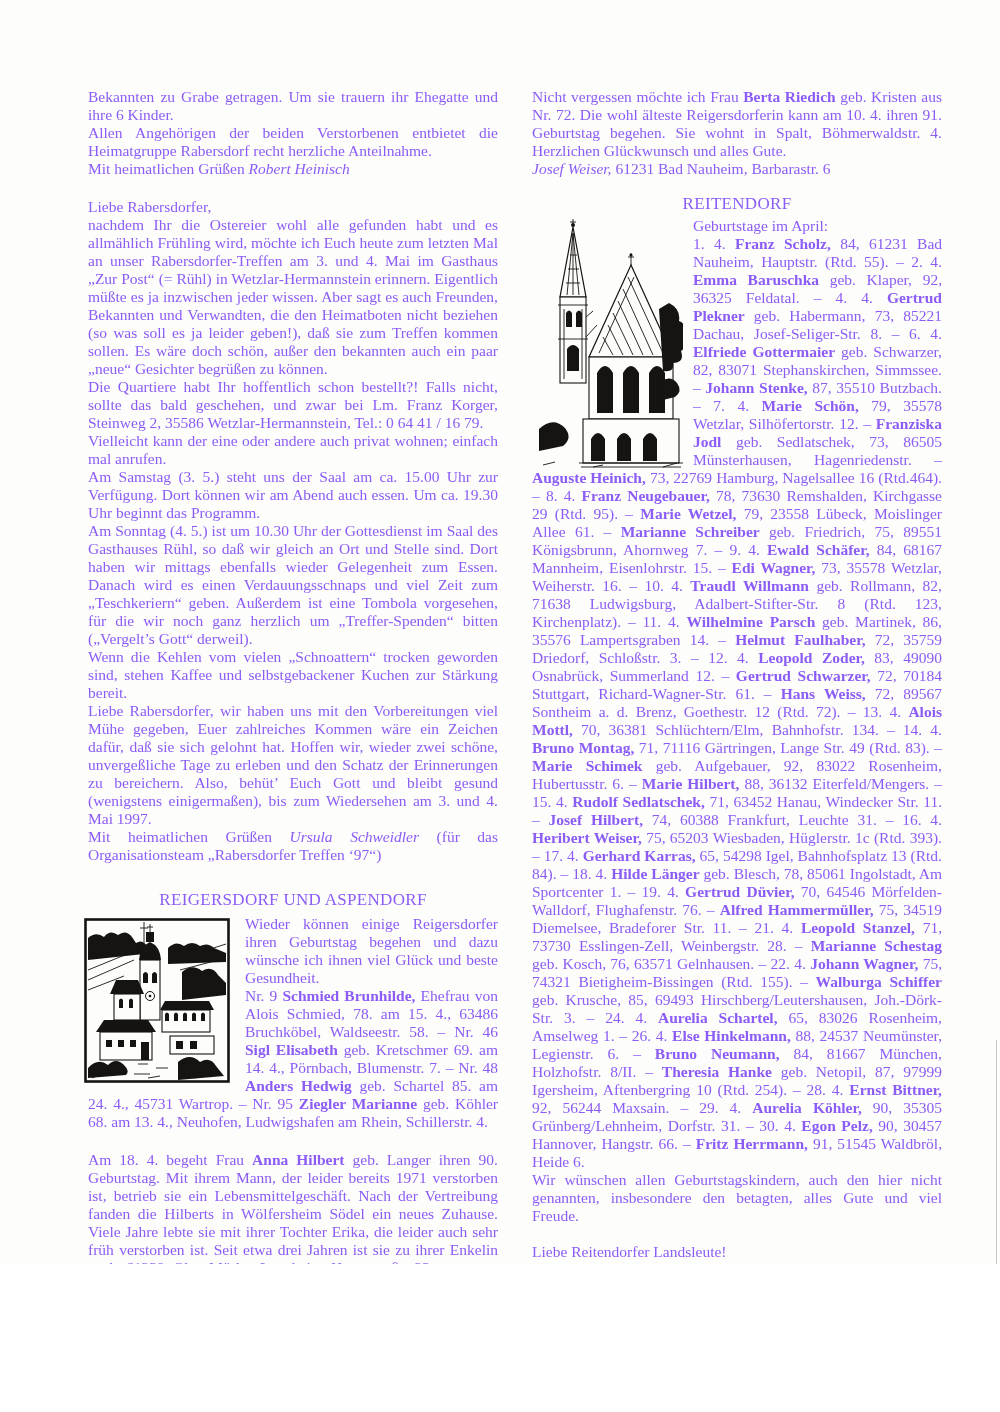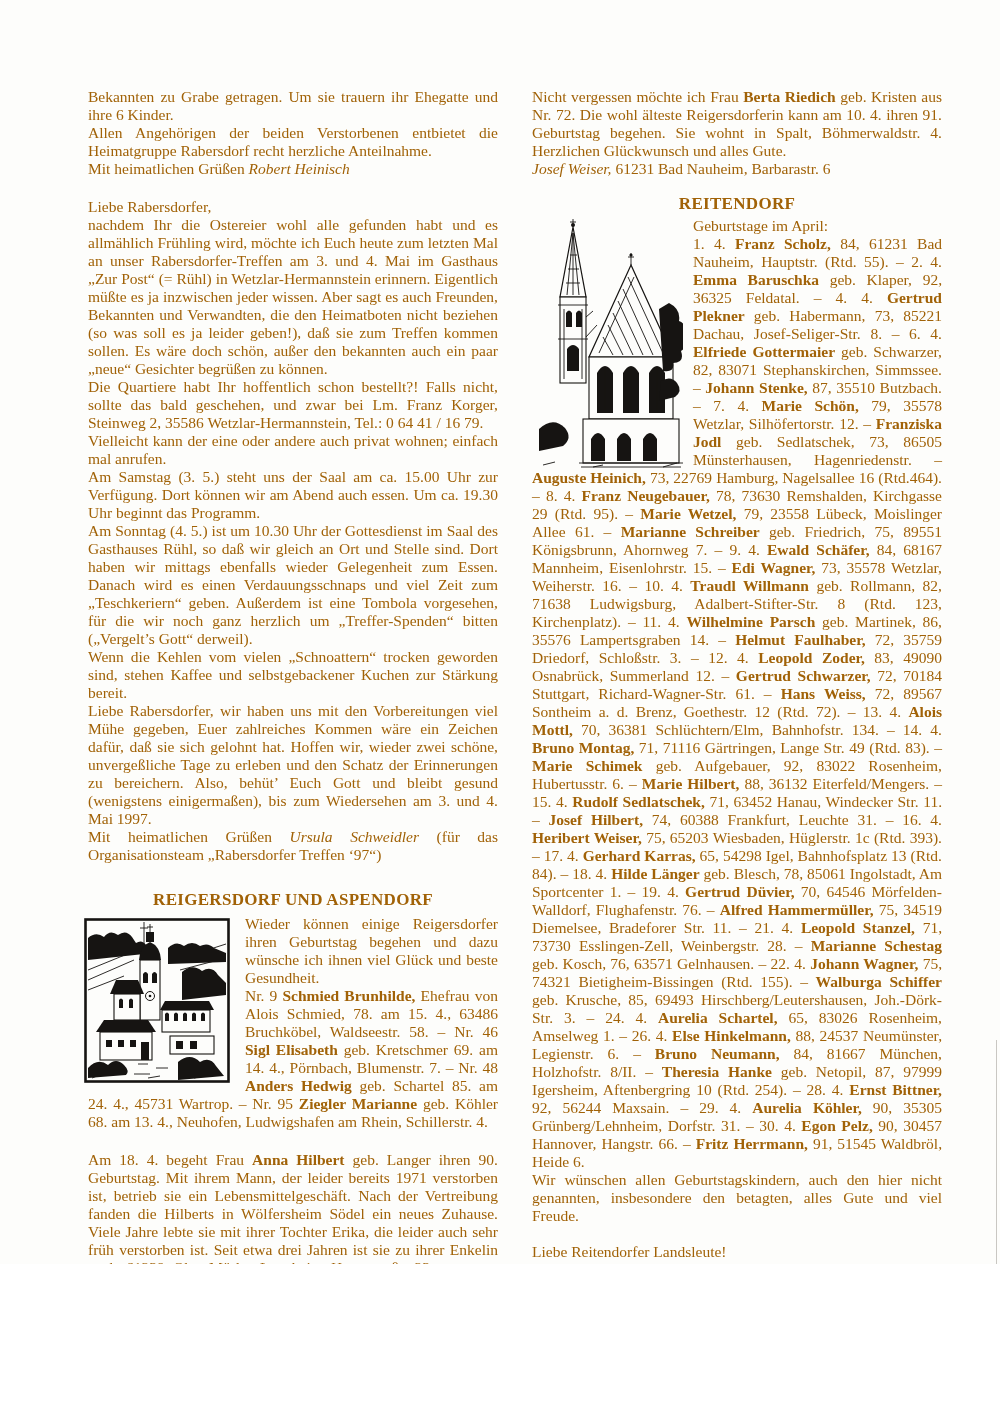--- a/index.html
+++ b/index.html
@@ -1,26 +1,26 @@
 <!DOCTYPE html>
 <html lang="de"><head>
 <meta charset="utf-8">
 <style>
   html,body{margin:0;padding:0;background:#ffffff;}
-  .page{position:relative;width:1000px;height:1264px;background:#fdfdfb;color:#a16207;
+  .page{position:relative;width:1000px;height:1264px;background:#fdfdfb;color:#8b5cf6;
         font-family:"Liberation Serif","DejaVu Serif",serif;overflow:hidden;}
   .col{position:absolute;top:88px;width:410px;font-size:15.5px;line-height:18px;
        text-align:justify;hyphens:auto;-webkit-hyphens:auto;}
   .col.left{left:88px;}
   .col.right{left:532px;}
   p{margin:0;}
   .sig{}
   .letter{margin-top:20px;}
   h2.heading{margin:0;font-size:17px;line-height:20px;text-align:center;
-             font-weight:bold;letter-spacing:.3px;}
+             font-weight:normal;letter-spacing:.3px;}
   h2.lh{margin-top:26px;margin-bottom:5px;}
   h2.rh{margin-top:16px;margin-bottom:3px;}
   .flow::after{content:"";display:block;clear:both;}
   svg.village{float:left;width:146px;height:165px;margin:3px 15px 2px -4px;}
   svg.church{float:left;width:150px;height:252px;margin:0 10px 0 1px;}
   .hilbert{margin-top:20px;}
   .landsleute{margin-top:18px;}
   .pagenum{position:absolute;left:88px;top:1337px;font-size:18px;}
   .scan-edge{position:absolute;right:3px;top:1040px;width:1px;height:372px;background:#c9c7c2;}
   b{font-weight:bold;}

